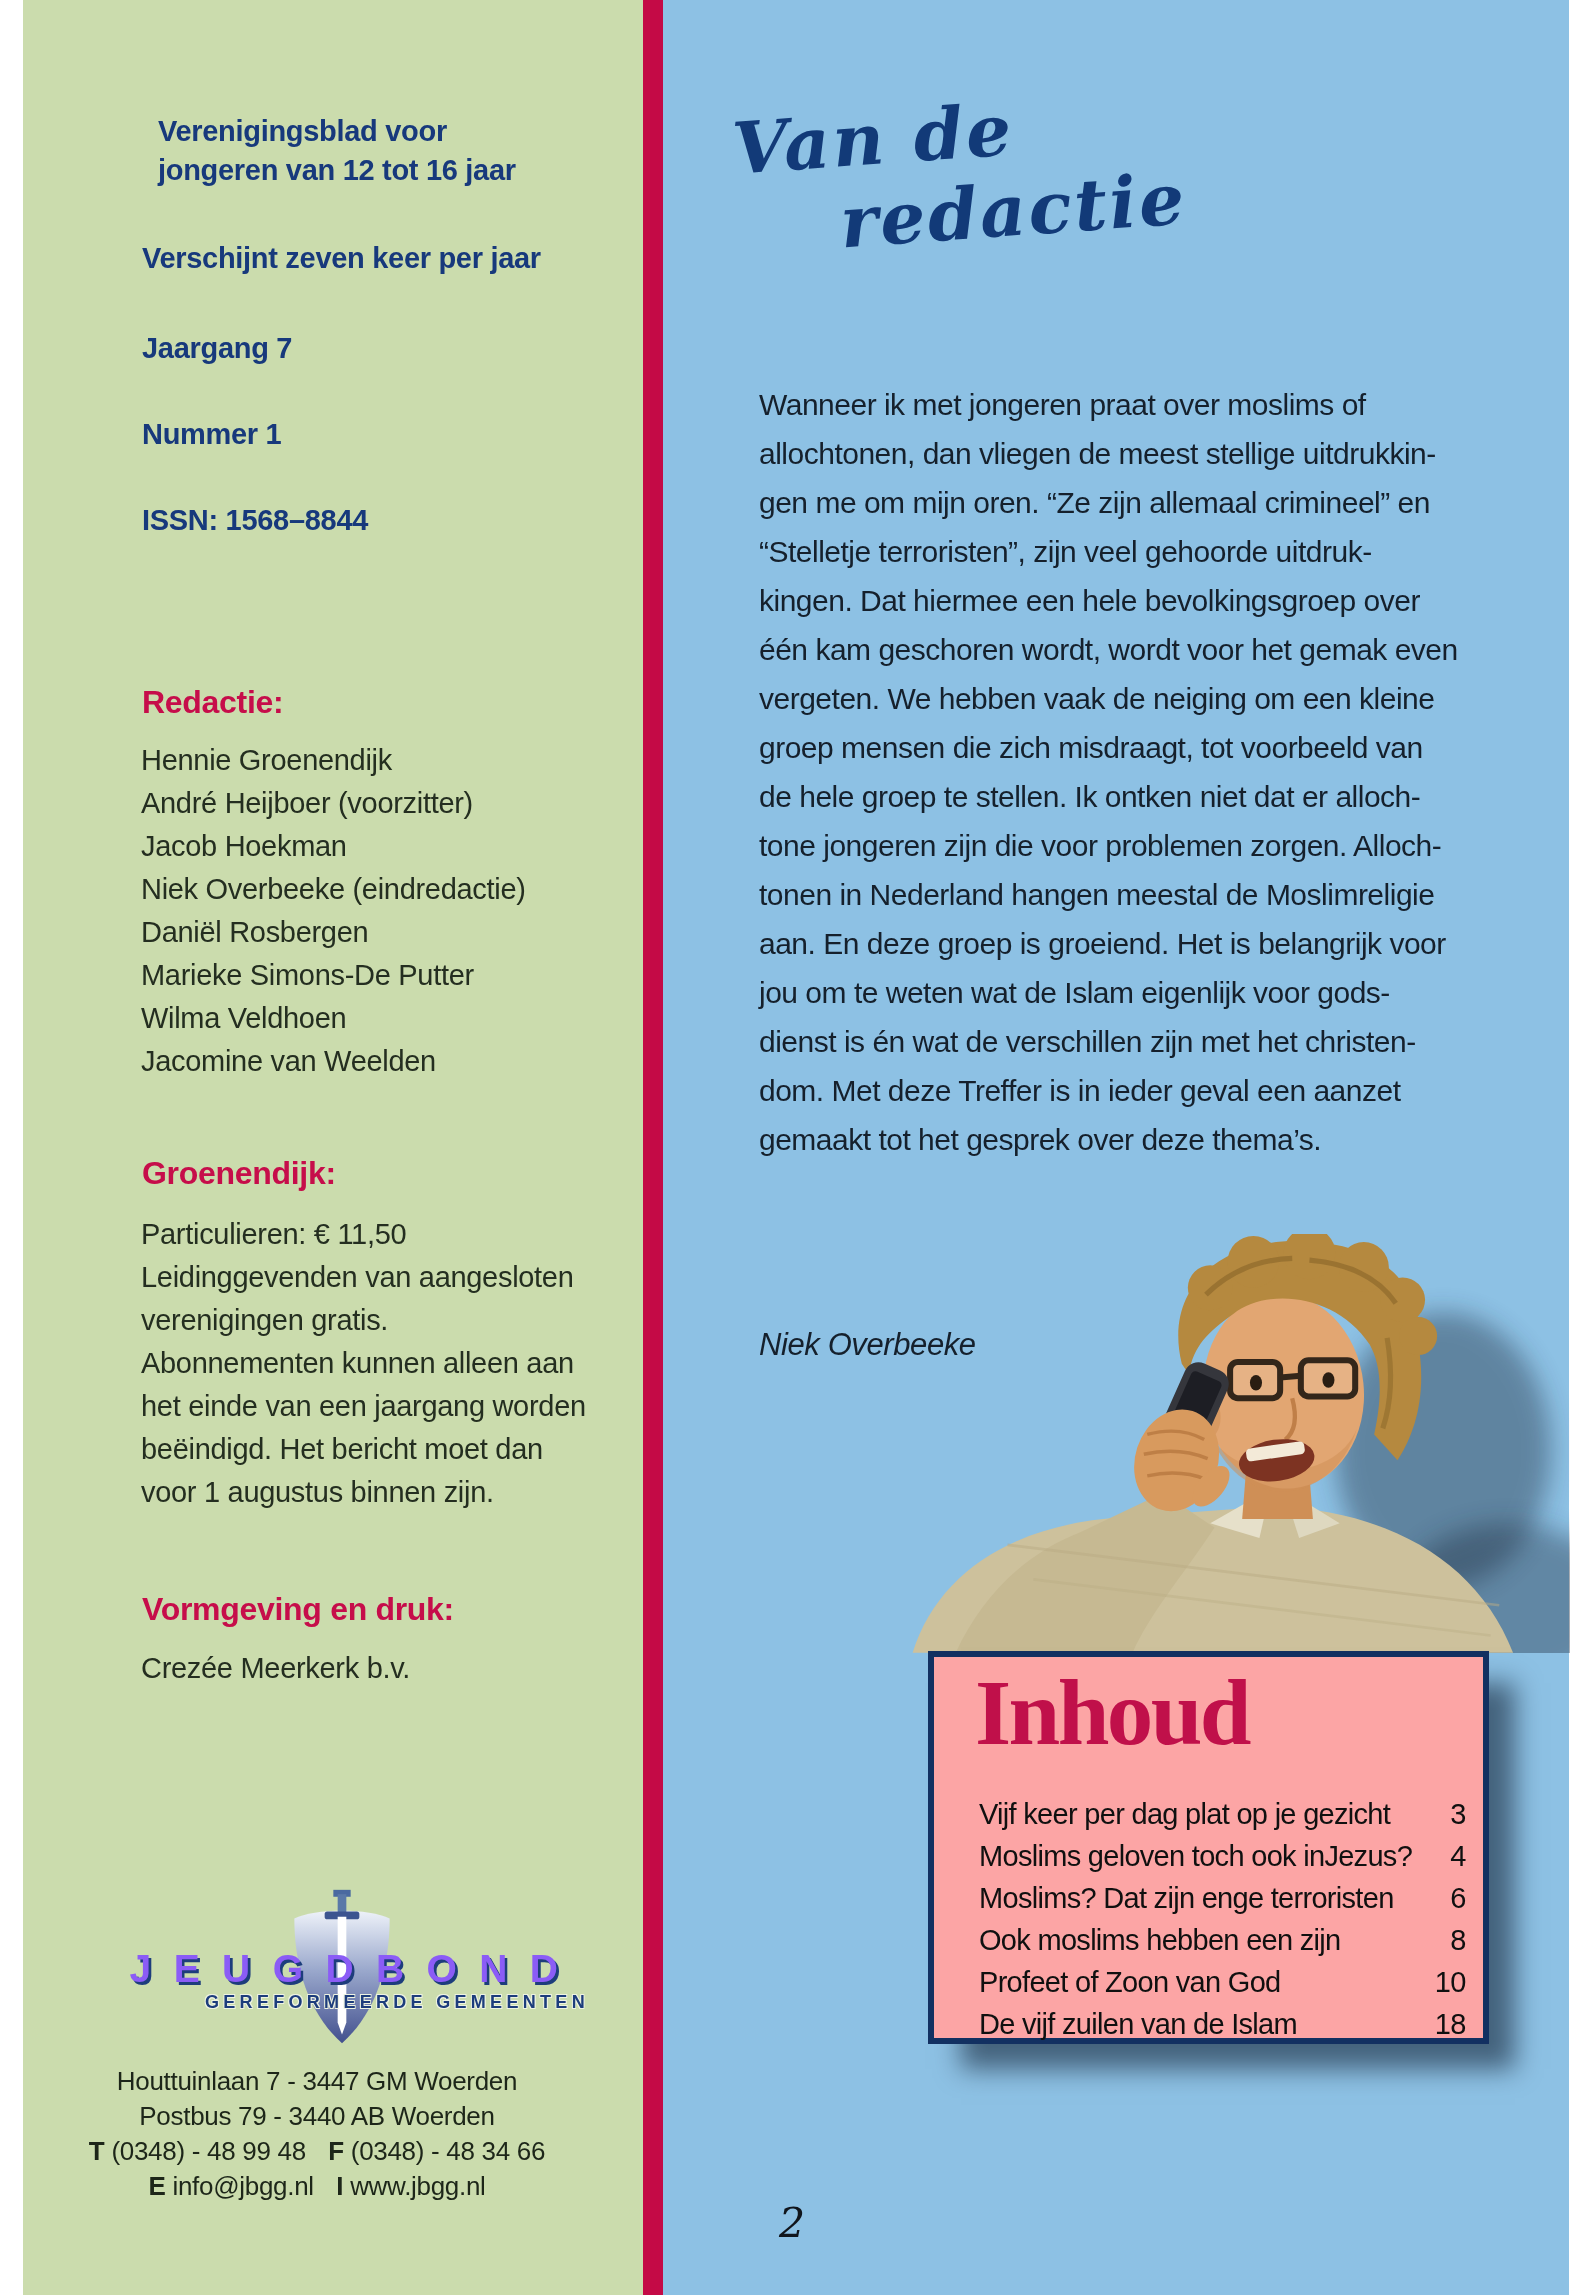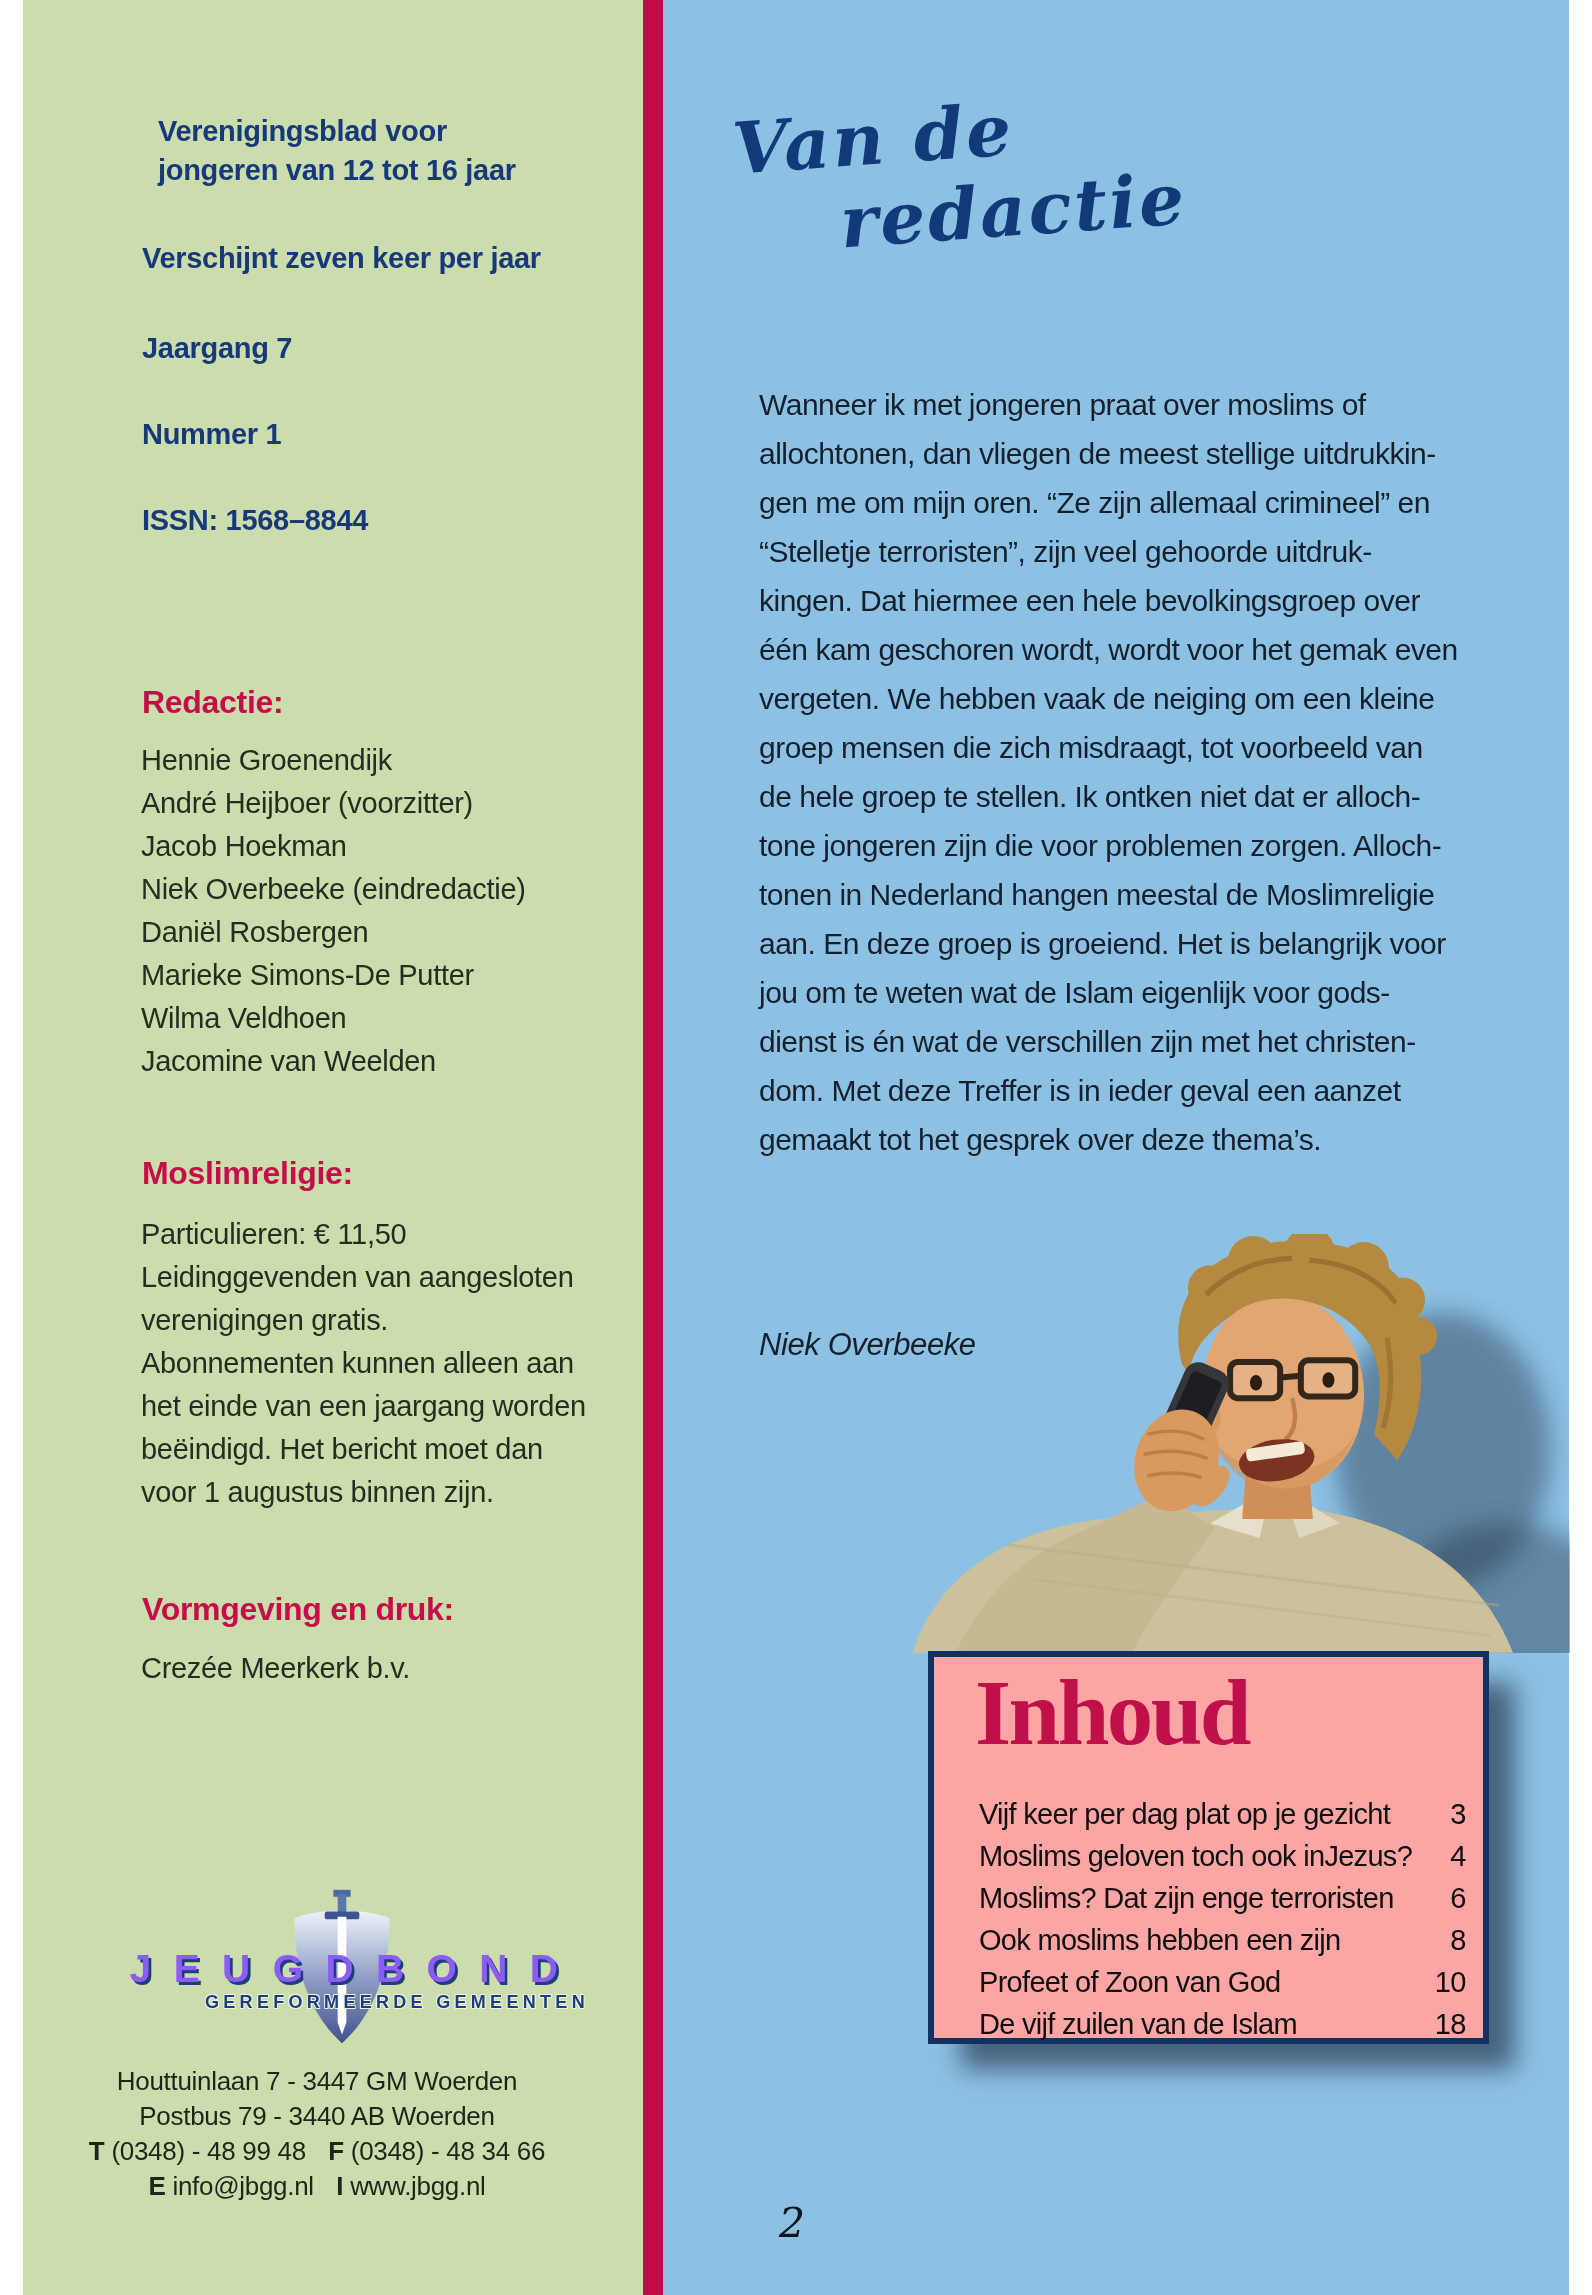--- a/index.html
+++ b/index.html
@@ -107,21 +107,21 @@
 <div class="abs red-head pos-redactie-h">Redactie:</div>
 <div class="abs left-body pre pos-redactie-list">Hennie Groenendijk
 André Heijboer (voorzitter)
 Jacob Hoekman
 Niek Overbeeke (eindredactie)
 Daniël Rosbergen
 Marieke Simons-De Putter
 Wilma Veldhoen
 Jacomine van Weelden</div>
 
-<div class="abs red-head pos-abo-h">Moslimreligie:</div>
+<div class="abs red-head pos-abo-h">Groenendijk:</div>
 <div class="abs left-body pre pos-abo-t">Particulieren: € 11,50
 Leidinggevenden van aangesloten
 verenigingen gratis.
 Abonnementen kunnen alleen aan
 het einde van een jaargang worden
 beëindigd. Het bericht moet dan
 voor 1 augustus binnen zijn.</div>
 
 <div class="abs red-head pos-vorm-h">Vormgeving en druk:</div>
 <div class="abs left-body pos-vorm-v">Crezée Meerkerk b.v.</div>

